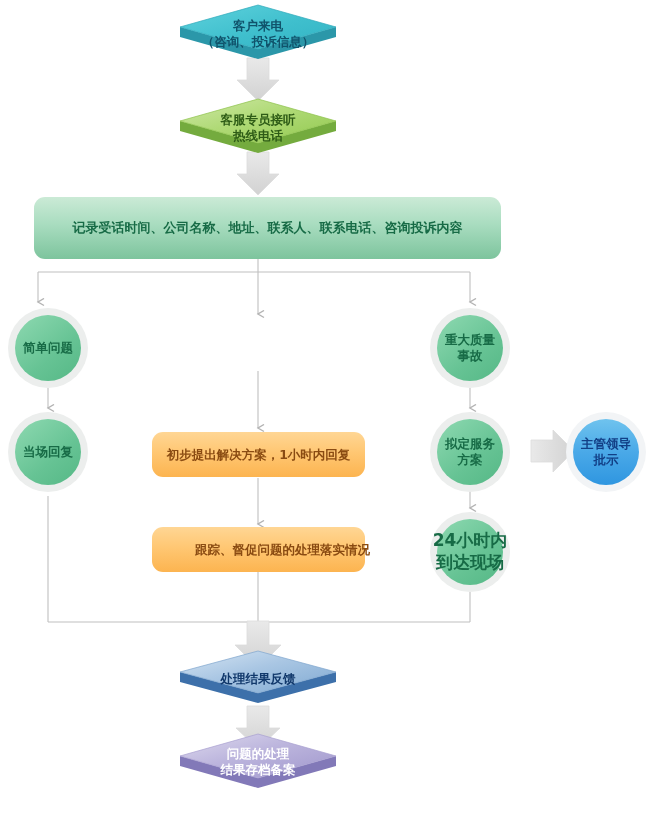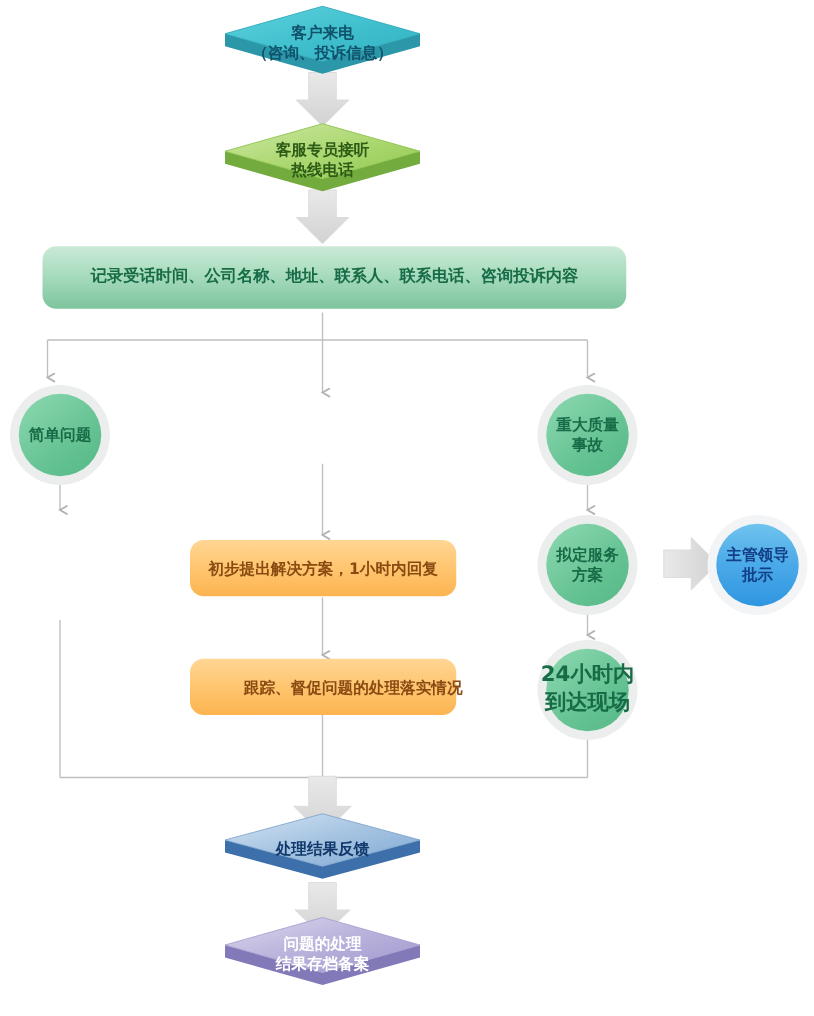--- a/index.html
+++ b/index.html
@@ -138,31 +138,36 @@
         </linearGradient>
       </defs>
       <path d="M80,46 L158,24 L158,34 L80,56 L2,34 L2,24 Z" fill="#74ab3e"></path>
       <path d="M80,2 L158,24 L80,46 L2,24 Z" fill="url(#dg2)"></path>
       <path d="M80,2 L158,24 L80,46 L2,24 Z" fill="none" stroke="#8cc24b" stroke-width="0.7"></path>
     </svg>
     <div class="label" style="color:#2e5c16;font-size:12.5px;">客服专员接听
 热线电话</div>
   </div>
 
-  <div class="rrect" style="left:34px;top:197px;width:467px;height:50px;background:linear-gradient(to bottom,#cbead6 0%,#a8dcbf 45%,#7dc49d 100%);">
+  <div class="rrect" style="left:34px;top:197px;width:467px;height:62px;background:linear-gradient(to bottom,#cbead6 0%,#a8dcbf 45%,#7dc49d 100%);">
     <div class="shadowbar" style="background:#8ecdaa;"></div>
     <div class="label" style="color:#176b46;font-size:13px;">记录受话时间、公司名称、地址、联系人、联系电话、咨询投诉内容</div>
   </div>
 
   <div class="circ" style="left:8px;top:308px;width:80px;height:80px;">
     <div class="ring"></div>
     <div class="core" style="background:linear-gradient(140deg,#8ed9b1 0%,#66c394 60%,#55b886 100%);"></div>
     <div class="label" style="color:#176b46;font-size:12.5px;">简单问题</div>
   </div>
 
+  <div class="circ" style="left:8px;top:412px;width:80px;height:80px;">
+    <div class="ring"></div>
+    <div class="core" style="background:linear-gradient(140deg,#8ed9b1 0%,#66c394 60%,#55b886 100%);"></div>
+    <div class="label" style="color:#176b46;font-size:12.5px;">当场回复</div>
+  </div>
 
 
   <div class="rrect" style="left:152px;top:432px;width:213px;height:45px;background:linear-gradient(to bottom,#ffd694 0%,#ffc773 45%,#fcb450 100%);">
     <div class="shadowbar" style="background:#f9bd6b;"></div>
     <div class="label" style="color:#8a4b12;font-size:12.5px;">初步提出解决方案，1小时内回复</div>
   </div>
 
   <div class="rrect" style="left:152px;top:527px;width:213px;height:45px;background:linear-gradient(to bottom,#ffd694 0%,#ffc773 45%,#fcb450 100%);">
     <div class="shadowbar" style="background:#f9bd6b;"></div>
     <div class="label" style="color:#8a4b12;font-size:12.5px;margin-left:24px;">跟踪、督促问题的处理落实情况</div>
@@ -218,17 +223,17 @@
         <linearGradient id="dg4" x1="0" y1="0" x2="1" y2="1">
           <stop offset="0%" stop-color="#dedaee"></stop>
             <stop offset="45%" stop-color="#bcb5dd"></stop>
             <stop offset="100%" stop-color="#9f96cc"></stop>
         </linearGradient>
       </defs>
       <path d="M80,46 L158,24 L158,34 L80,56 L2,34 L2,24 Z" fill="#8279b8"></path>
       <path d="M80,2 L158,24 L80,46 L2,24 Z" fill="url(#dg4)"></path>
       <path d="M80,2 L158,24 L80,46 L2,24 Z" fill="none" stroke="#a79fd0" stroke-width="0.7"></path>
     </svg>
-    <div class="label" style="color:#ffffff;font-size:12.5px;">问题的处理
+    <div class="label" style="color:#ffffff;font-size:12.5px;font-family:Liberation Mono, monospace;">问题的处理
 结果存档备案</div>
   </div>
 
 </div>
 
 </body></html>

